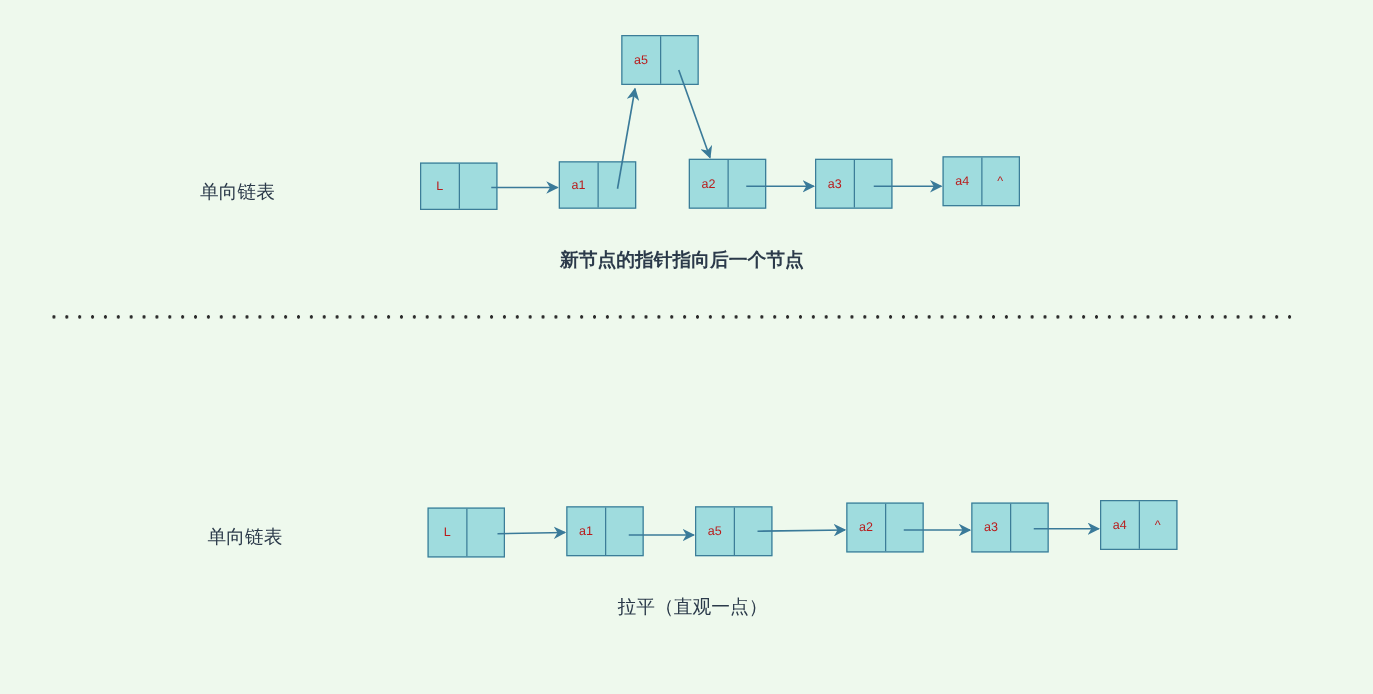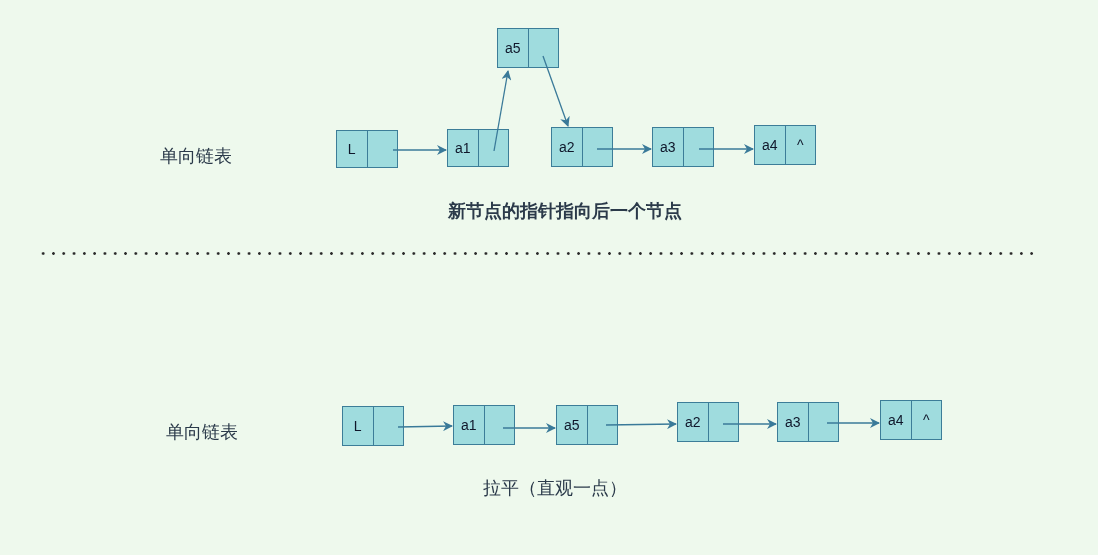--- a/index.html
+++ b/index.html
@@ -5,36 +5,36 @@
     html, body { margin: 0; padding: 0; }
     body {
       width: 1098px; height: 555px;
       background: #eef9ed;
       position: relative;
       overflow: hidden;
       font-family: "Liberation Sans", "DejaVu Sans", sans-serif;
     }
     .label {
       position: absolute;
-      font-size: 18px;
+      font-size: 15px;
       color: #2b3a4a;
       white-space: nowrap;
     }
     .node {
       position: absolute;
       width: 62px; height: 38px;
       border: 1.3px solid #3c7d98;
       background: #9fdcde;
       box-sizing: border-box;
       display: flex;
     }
     .node .cell {
       flex: 1;
       display: flex; align-items: center; justify-content: center;
-      font-size: 14px; color: #0f172a;
+      font-size: 10px; color: #b91c1c;
     }
     .node .cell.data { border-right: 1.3px solid #3c7d98; }
     svg.arrows { position: absolute; left: 0; top: 0; }
     .sep {
       position: absolute; left: 38px; top: 252px;
       width: 1000px; height: 3px;
       background-image: radial-gradient(circle, #2a2a2a 1.2px, transparent 1.5px);
       background-size: 10.3px 3px;
       background-repeat: repeat-x;
     }
@@ -93,21 +93,21 @@
 </div>
 <div class="node" style="left:777px; top:402px; height:40px;">
   <div class="cell data">a3</div>
   <div class="cell"></div>
 </div>
 <div class="node" style="left:880px; top:400px; height:40px;">
   <div class="cell data">a4</div>
   <div class="cell">^</div>
 </div>
 
-<div class="label" style="left:483px; top:476px;">拉平（直观一点）</div>
+<div class="label" style="left:494px; top:476px;">拉平（直观一点）</div>
 
 <svg class="arrows" width="1098" height="555">
   <defs>
     <marker id="ah" markerWidth="10" markerHeight="10" refX="9" refY="5" orient="auto" markerUnits="userSpaceOnUse">
       <path d="M0,0 L10,5 L0,10 L3,5 Z" fill="#3a7a99"></path>
     </marker>
   </defs>
 
   <line x1="393" y1="150" x2="446" y2="150" stroke="#3a7a99" stroke-width="1.3" marker-end="url(#ah)"></line>
   <line x1="494" y1="151" x2="508" y2="71" stroke="#3a7a99" stroke-width="1.3" marker-end="url(#ah)"></line>

